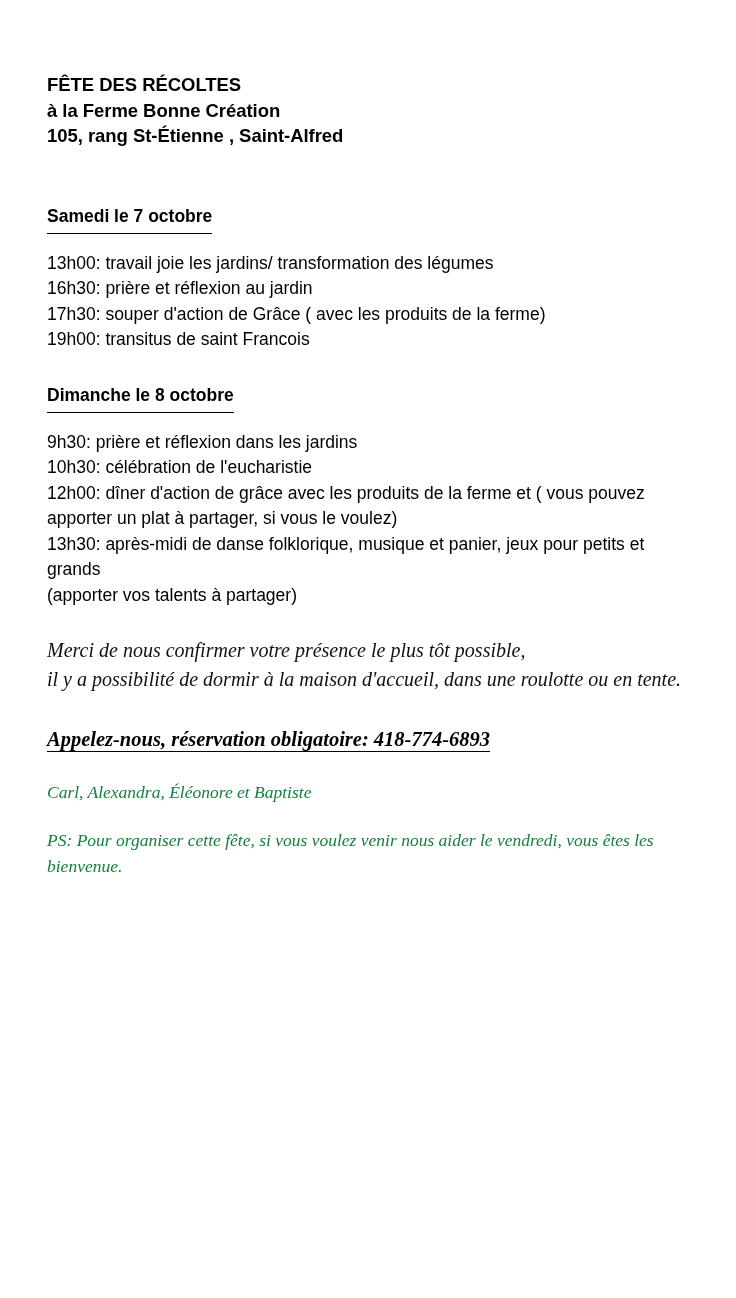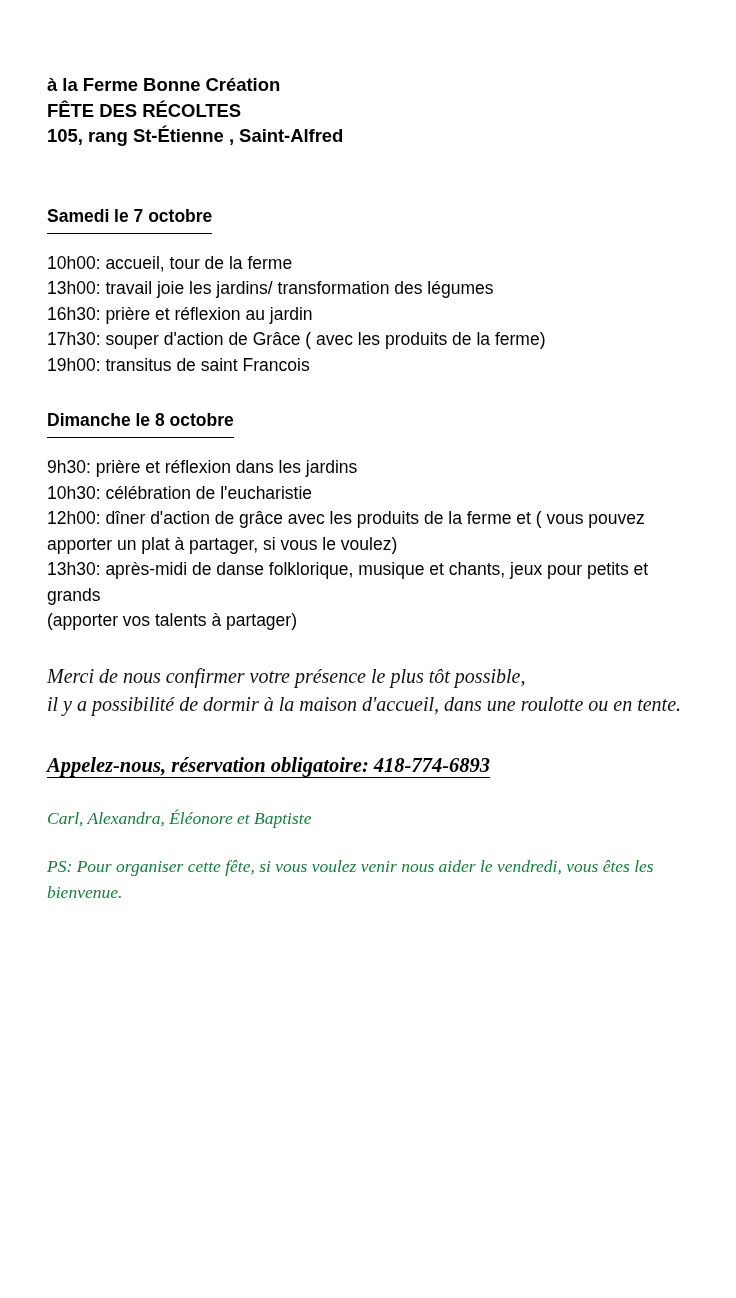--- a/index.html
+++ b/index.html
@@ -94,57 +94,56 @@
   .sp-sign    { height: 26px; }
   .sp-ps      { height: 22px; }
   .sp-pps     { height: 22px; }
 </style>
 </head>
 <body>
 
 <div class="page">
 
   <div class="header">
+    <div>FÊTE DES RÉCOLTES</div>
     <div>à la Ferme Bonne Création</div>
-    <div>FÊTE DES RÉCOLTES</div>
     <div>105, rang St-Étienne , Saint-Alfred</div>
   </div>
 
   <div class="sp-intro"></div>
 
 
   <div class="sp-head1"></div>
 
   <div class="section-head">
     <span>Samedi le 7 octobre</span>
   </div>
 
   <div class="sp-list1"></div>
 
   <div class="schedule">
-    <div>10h00: accueil, tour de la ferme</div>
     <div>13h00: travail joie les jardins/ transformation des légumes</div>
     <div>16h30: prière et réflexion au jardin</div>
     <div>17h30: souper d'action de Grâce ( avec les produits de la ferme)</div>
     <div>19h00: transitus de saint Francois</div>
   </div>
 
   <div class="sp-head2"></div>
 
   <div class="section-head">
     <span>Dimanche le 8 octobre</span>
   </div>
 
   <div class="sp-list2"></div>
 
   <div class="schedule">
     <div>9h30: prière et réflexion dans les jardins</div>
     <div>10h30: célébration de l'eucharistie</div>
     <div>12h00: dîner d'action de grâce avec les produits de la ferme et ( vous pouvez apporter un plat à partager, si vous le voulez)</div>
-    <div>13h30: après-midi de danse folklorique, musique et chants, jeux pour petits et grands</div>
+    <div>13h30: après-midi de danse folklorique, musique et panier, jeux pour petits et grands</div>
     <div>(apporter vos talents à partager)</div>
   </div>
 
   <div class="sp-merci"></div>
 
   <div class="script" style="white-space:pre-line">Merci de nous confirmer votre présence le plus tôt possible,
 il y a possibilité de dormir à la maison d'accueil, dans une roulotte ou en tente.</div>
 
   <div class="sp-callout"></div>
 

